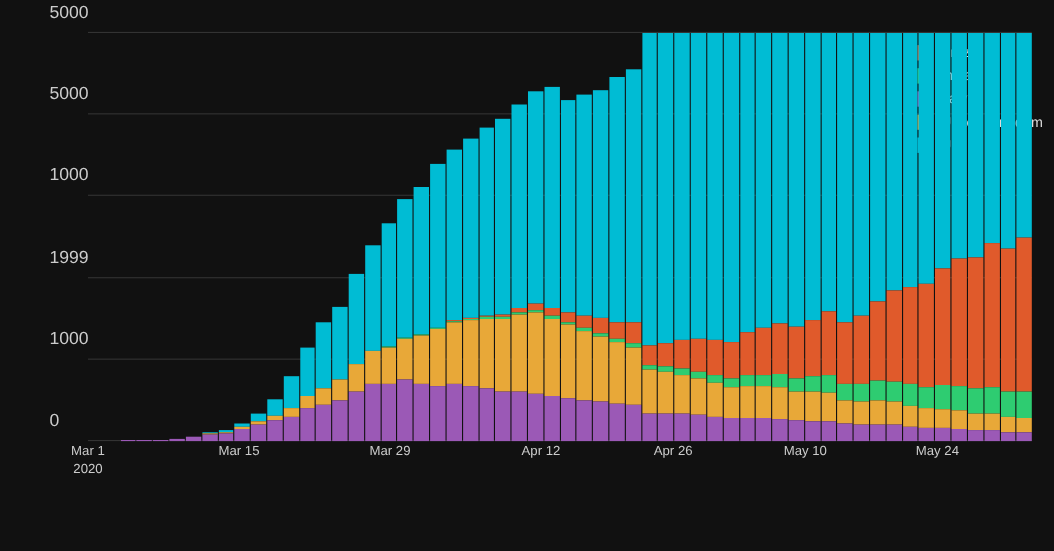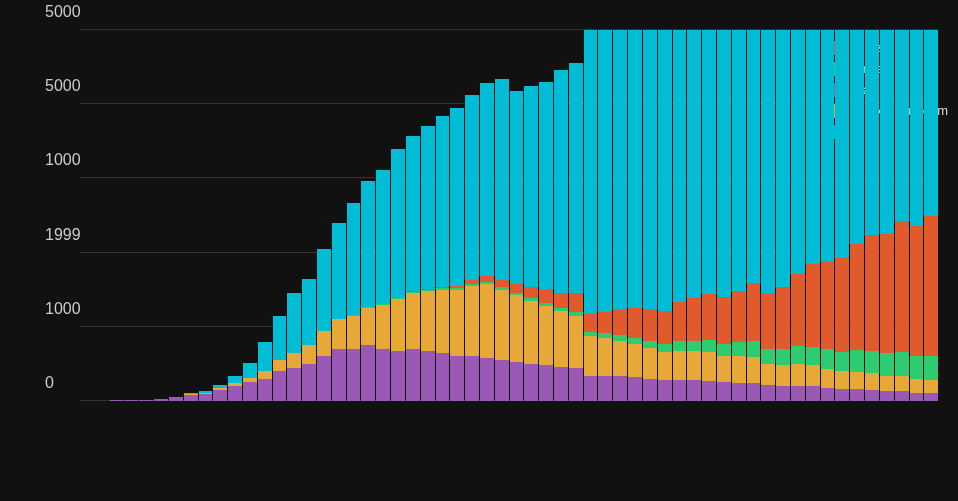--- a/index.html
+++ b/index.html
@@ -566,16 +566,26 @@
         </div>
         <div class="bar-group" style="display: flex; flex-direction: column-reverse; flex: 1 1 0%; height: 100%; justify-content: flex-start; align-items: stretch;">
           <div class="bar-segment" style="background: rgb(155, 89, 182); height: 3.4%; width: 100%; min-height: 1px;"></div>
           <div class="bar-segment" style="background: rgb(232, 168, 56); height: 5.6%; width: 100%; min-height: 1px;"></div>
           <div class="bar-segment" style="background: rgb(46, 204, 113); height: 10.4%; width: 100%; min-height: 1px;"></div>
           <div class="bar-segment" style="background: rgb(224, 90, 43); height: 60%; width: 100%; min-height: 1px;"></div>
           <div class="bar-segment" style="background: rgb(0, 188, 212); height: 80%; width: 100%; min-height: 1px;"></div>
         </div>
       </div>
 
+    <div class="x-ticks" id="x-ticks" style="position: absolute; bottom: -42px; left: 0px; right: 0px; height: 40px;">
+        <div class="x-tick" style="left: 0%; position: absolute; color: rgb(204, 204, 204); font-size: 12px; text-align: center; transform: translateX(-50%); line-height: 1.3; white-space: pre-line;">Mar 1
+2020</div>
+        <div class="x-tick" style="left: 16%; position: absolute; color: rgb(204, 204, 204); font-size: 12px; text-align: center; transform: translateX(-50%); line-height: 1.3; white-space: pre-line;">Mar 15</div>
+        <div class="x-tick" style="left: 32%; position: absolute; color: rgb(204, 204, 204); font-size: 12px; text-align: center; transform: translateX(-50%); line-height: 1.3; white-space: pre-line;">Mar 29</div>
+        <div class="x-tick" style="left: 48%; position: absolute; color: rgb(204, 204, 204); font-size: 12px; text-align: center; transform: translateX(-50%); line-height: 1.3; white-space: pre-line;">Apr 12</div>
+        <div class="x-tick" style="left: 62%; position: absolute; color: rgb(204, 204, 204); font-size: 12px; text-align: center; transform: translateX(-50%); line-height: 1.3; white-space: pre-line;">Apr 26</div>
+        <div class="x-tick" style="left: 76%; position: absolute; color: rgb(204, 204, 204); font-size: 12px; text-align: center; transform: translateX(-50%); line-height: 1.3; white-space: pre-line;">May 10</div>
+        <div class="x-tick" style="left: 90%; position: absolute; color: rgb(204, 204, 204); font-size: 12px; text-align: center; transform: translateX(-50%); line-height: 1.3; white-space: pre-line;">May 24</div>
+      </div>
 
     <div class="x-axis-label"></div>
   </div>
 </div>
 
 </body></html>

